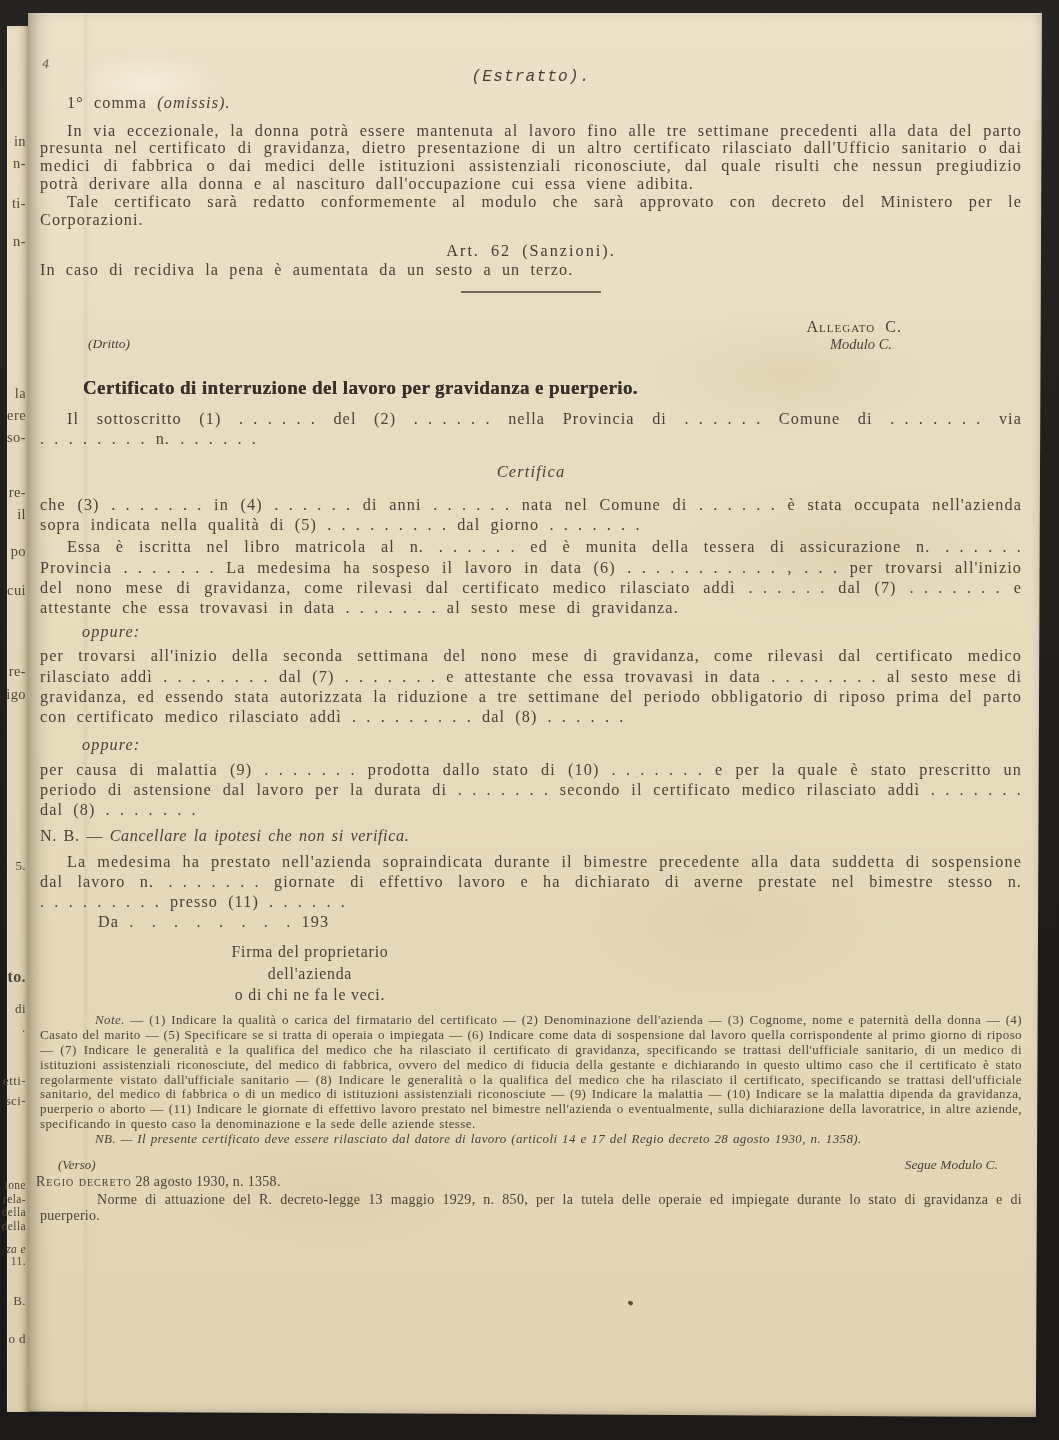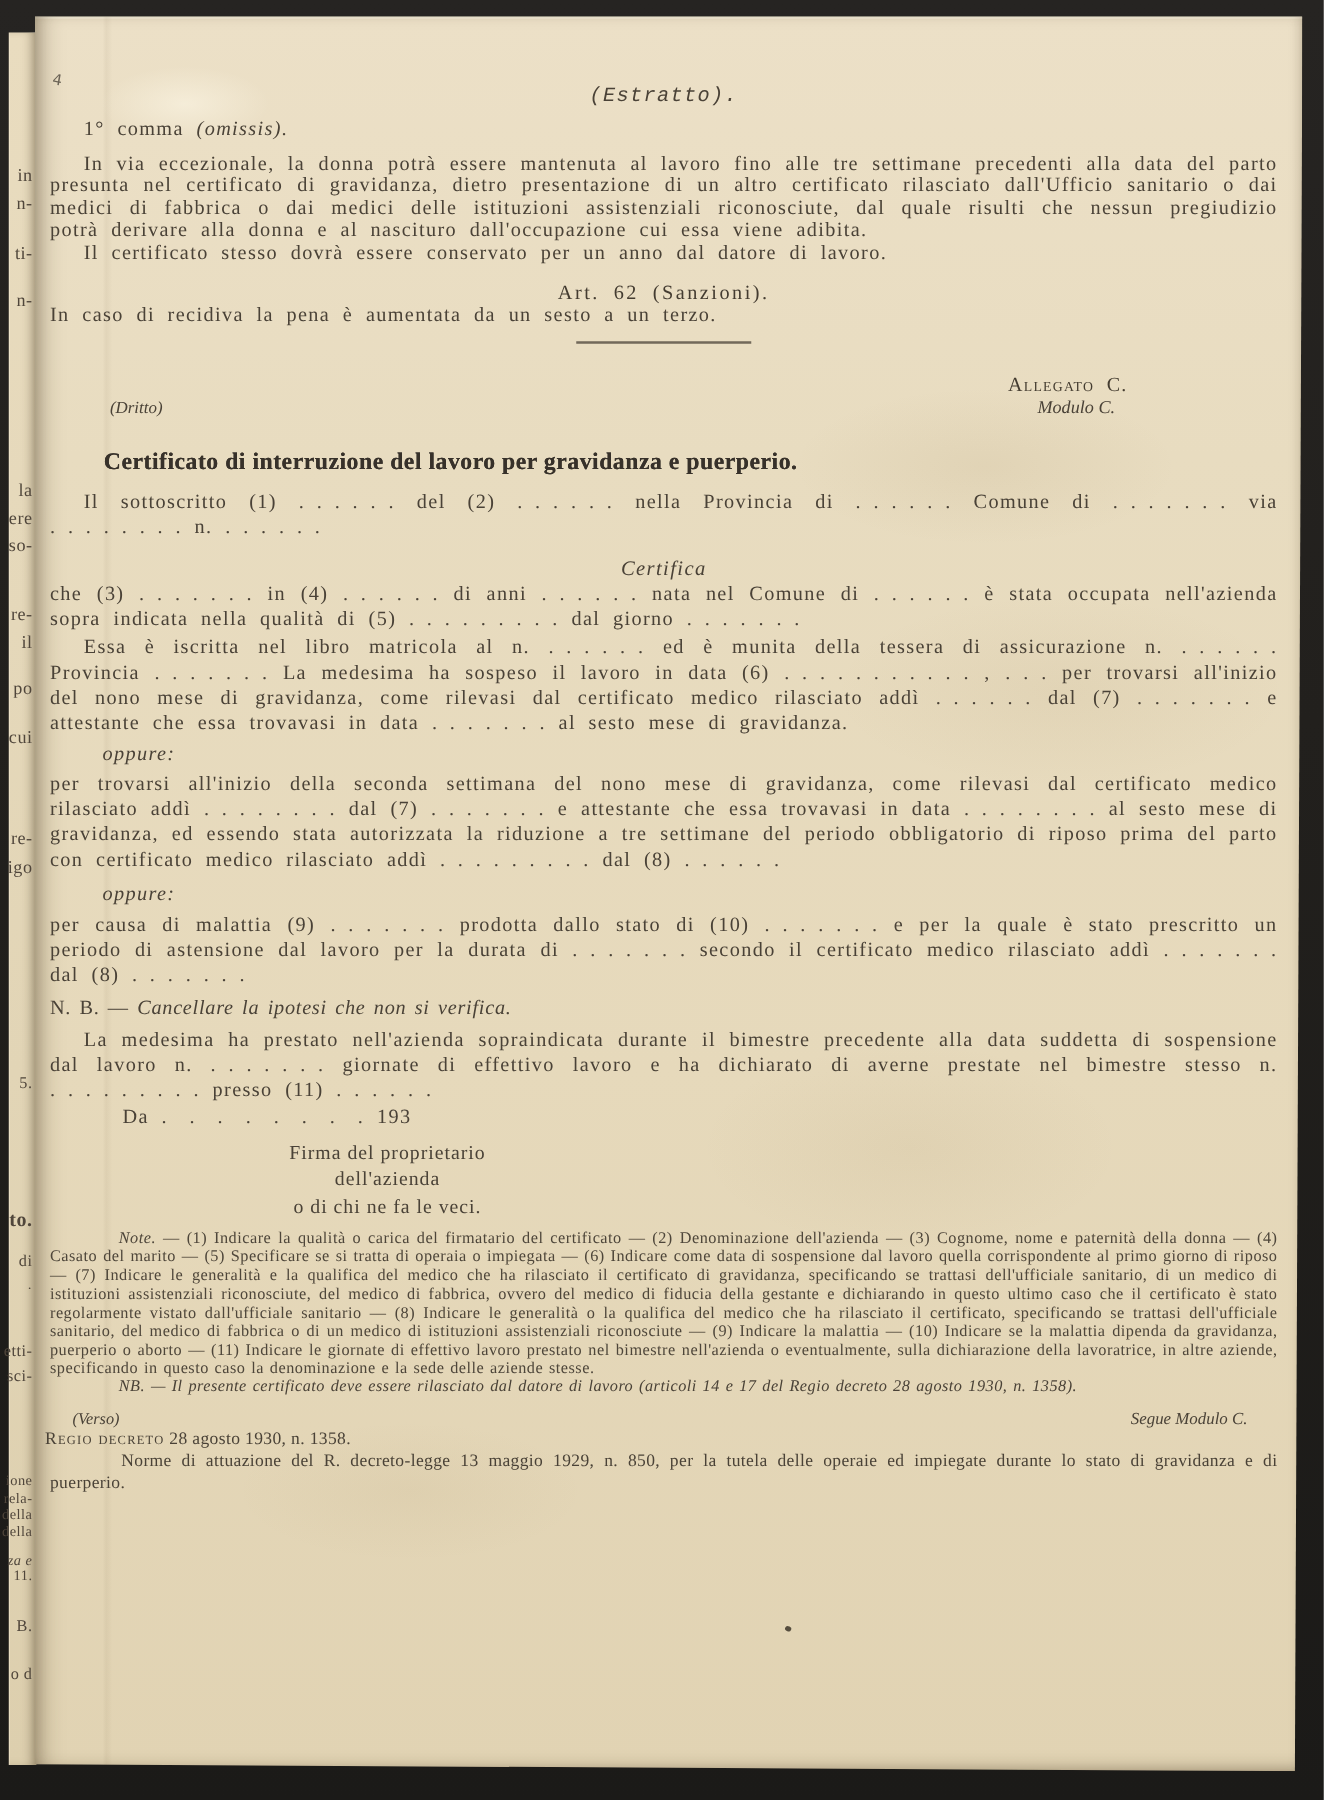--- a/index.html
+++ b/index.html
@@ -61,21 +61,21 @@
   .recid{margin-top:1px;}
   .rule{margin:11px auto 0;width:140px;height:2px;background:rgba(74,66,55,.75);border:0;}
   .alleg{margin-top:25px;text-align:right;padding-right:120px;font-size:16px;color:#453d31;}
   .row{display:flex;justify-content:space-between;margin-top:0;}
   .dritto{margin-left:48px;font-style:italic;font-size:13.5px;}
   .modulo{margin-right:130px;font-style:italic;font-size:14.5px;}
   .title{margin-top:24px;font-weight:bold;font-size:19px;line-height:22px;letter-spacing:.4px;
          text-indent:43px;color:#37312a;text-shadow:0 0 .4px currentColor;}
   .subs{margin-top:10px;}
   .certifica{margin-top:13px;font-size:16.5px;}
-  .che{}
+  .che{margin-top:12px;}
   .essa{margin-top:2px;text-indent:27px;}
   .opp{margin-top:5px;text-indent:42px;line-height:18px;}
   .opp2{margin-top:8px;text-indent:42px;line-height:18px;}
   .oppp{margin-top:5px;}
   .oppp2{margin-top:6px;}
   .nbline{margin-top:6px;line-height:18px;letter-spacing:.6px;word-spacing:2px;}
   .bimestre{margin-top:7px;text-indent:27px;}
   .da{margin-top:0;margin-left:58px;line-height:20px;}
   .firma{margin-top:9px;margin-left:150px;width:240px;text-align:center;font-size:15.8px;line-height:21.5px;letter-spacing:.8px;}
   .note{margin-top:7px;font-size:13px;line-height:14.9px;letter-spacing:.4px;word-spacing:1px;text-indent:55px;color:#4e463a;}
@@ -123,21 +123,21 @@
 
 <div class="page">
   <div class="stains"></div>
   <span class="pencil">4</span>
   <div class="speck"></div>
 
   <div class="content">
     <p class="law center estratto">(Estratto).</p>
     <p class="law comma"><span>1° comma </span><span class="i">(omissis).</span></p>
     <p class="law just ind p1">In via eccezionale, la donna potrà essere mantenuta al lavoro fino alle tre settimane precedenti alla data del parto presunta nel certificato di gravidanza, dietro presentazione di un altro certificato rilasciato dall'Ufficio sanitario o dai medici di fabbrica o dai medici delle istituzioni assistenziali riconosciute, dal quale risulti che nessun pregiudizio potrà derivare alla donna e al nascituro dall'occupazione cui essa viene adibita.</p>
-    <p class="law ind">Il certificato stesso dovrà essere conservato per un anno dal datore di lavoro.</p>
+    <p class="law just ind">Tale certificato sarà redatto conformemente al modulo che sarà approvato con decreto del Ministero per le Corporazioni.</p>
 
     <p class="law center art art62">Art. 62 (Sanzioni).</p>
     <p class="law recid">In caso di recidiva la pena è aumentata da un sesto a un terzo.</p>
 
     <hr class="rule">
 
     <p class="law sc alleg">Allegato C.</p>
     <div class="row">
       <span class="dritto">(Dritto)</span>
       <span class="modulo">Modulo C.</span>

